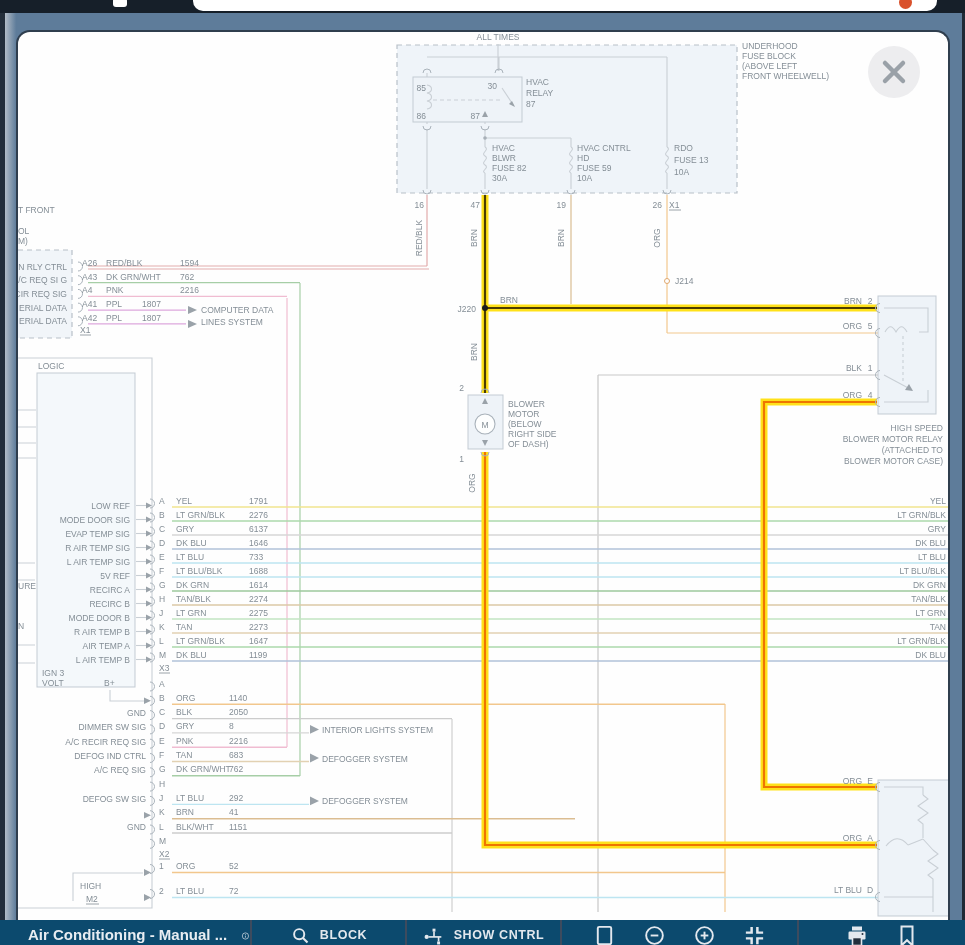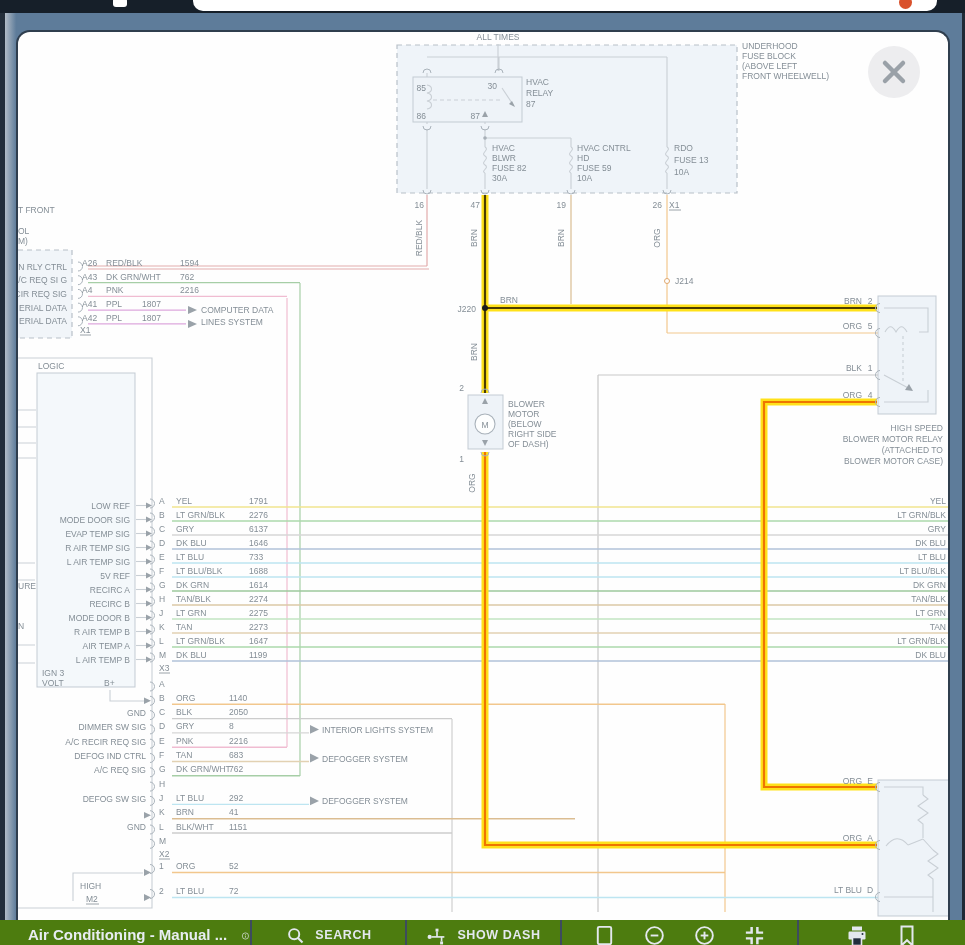--- a/index.html
+++ b/index.html
@@ -11,21 +11,21 @@
   #reddot{position:absolute;left:899px;top:-4px;width:13px;height:13px;border-radius:50%;background:#d9512c;z-index:8;}
   #leftedge{position:absolute;left:0;top:0;width:5px;height:945px;background:#242e3a;z-index:5;}
   #leftstrip{position:absolute;left:5px;top:13px;width:11px;height:932px;background:linear-gradient(90deg,#b3bcc6,#5f7d9b);z-index:5;}
   #rightedge{position:absolute;left:962px;top:0;width:3px;height:945px;background:#202a36;z-index:5;}
   
   #panel{position:absolute;left:16px;top:30px;width:934px;height:915px;background:#fefefe;border:2px solid #2f3e4e;border-bottom:none;border-radius:14px 14px 0 0;box-sizing:border-box;z-index:2;}
   #diagram{position:absolute;left:0;top:0;z-index:3;pointer-events:none;}
   
   #closebtn{position:absolute;left:868px;top:46px;width:52px;height:52px;border-radius:50%;background:#ededef;z-index:9;display:flex;align-items:center;justify-content:center;cursor:pointer;}
   
-  #toolbar{position:absolute;left:0;top:920px;width:965px;height:25px;background:#4d7c0f;z-index:10;display:flex;overflow:hidden;}
+  #toolbar{position:absolute;left:0;top:920px;width:965px;height:25px;background:#0c4a6e;z-index:10;display:flex;overflow:hidden;}
   .tb-sec{display:flex;align-items:flex-start;box-sizing:border-box;height:48px;}
   .tb-div{border-left:2px solid #3d4b5e;}
   .tb-title{width:250px;padding:6px 0 0 28px;}
   .tb-title .ttl{color:#e8edf2;font-size:15px;font-weight:600;white-space:nowrap;}
   .tb-btn{justify-content:center;align-items:flex-start;padding-top:5px;gap:9px;cursor:pointer;}
   .tb-btn span{color:#e3e8ee;font-size:12.5px;font-weight:600;letter-spacing:.6px;margin-top:3px;}
   .tb-icons{width:237px;justify-content:space-around;padding:4px 18px 0 18px;}
   .tb-last{width:168px;justify-content:center;gap:26px;padding-top:4px;}
   svg text{font-family:"Liberation Sans",sans-serif;}
   .t{font-size:8.5px;fill:#848e96;}
@@ -597,32 +597,32 @@
         <circle cx="12" cy="12" r="8.5" stroke="#e3e8ee" stroke-width="1.8" fill="none"></circle>
         <line x1="12" y1="11" x2="12" y2="16.5" stroke="#e3e8ee" stroke-width="2"></line>
         <circle cx="12" cy="7.8" r="1.3" fill="#e3e8ee"></circle>
       </svg>
     </div>
     <div class="tb-sec tb-btn tb-div" style="width:155px;">
       <svg width="21" height="21" viewBox="0 0 24 24">
         <circle cx="10.5" cy="10.5" r="5.8" stroke="#e3e8ee" stroke-width="2.2" fill="none"></circle>
         <line x1="14.8" y1="14.8" x2="20" y2="20" stroke="#e3e8ee" stroke-width="2.4"></line>
       </svg>
-      <span>SEARCH</span>
+      <span>BLOCK</span>
     </div>
     <div class="tb-sec tb-btn tb-div" style="width:155px;">
       <svg width="22" height="22" viewBox="0 0 24 24">
         <circle cx="4" cy="13" r="2.3" fill="#e3e8ee"></circle>
         <line x1="6" y1="13" x2="20" y2="13" stroke="#e3e8ee" stroke-width="1.8"></line>
         <line x1="12" y1="13" x2="12" y2="7" stroke="#e3e8ee" stroke-width="1.8"></line>
         <rect x="10.4" y="4" width="3.2" height="3.2" fill="#e3e8ee"></rect>
         <line x1="17" y1="13" x2="17" y2="18" stroke="#e3e8ee" stroke-width="1.8"></line>
         <rect x="15.4" y="18" width="3.2" height="3.2" fill="#e3e8ee"></rect>
       </svg>
-      <span>SHOW DASH</span>
+      <span>SHOW CNTRL</span>
     </div>
     <div class="tb-sec tb-icons tb-div">
       <svg width="23" height="23" viewBox="0 0 24 24">
         <rect x="5" y="3" width="14" height="18" rx="1.5" stroke="#e3e8ee" stroke-width="2" fill="none"></rect>
       </svg>
       <svg width="23" height="23" viewBox="0 0 24 24">
         <circle cx="12" cy="12" r="8.7" stroke="#e3e8ee" stroke-width="2" fill="none"></circle>
         <line x1="8" y1="12" x2="16" y2="12" stroke="#e3e8ee" stroke-width="2"></line>
       </svg>
       <svg width="23" height="23" viewBox="0 0 24 24">

